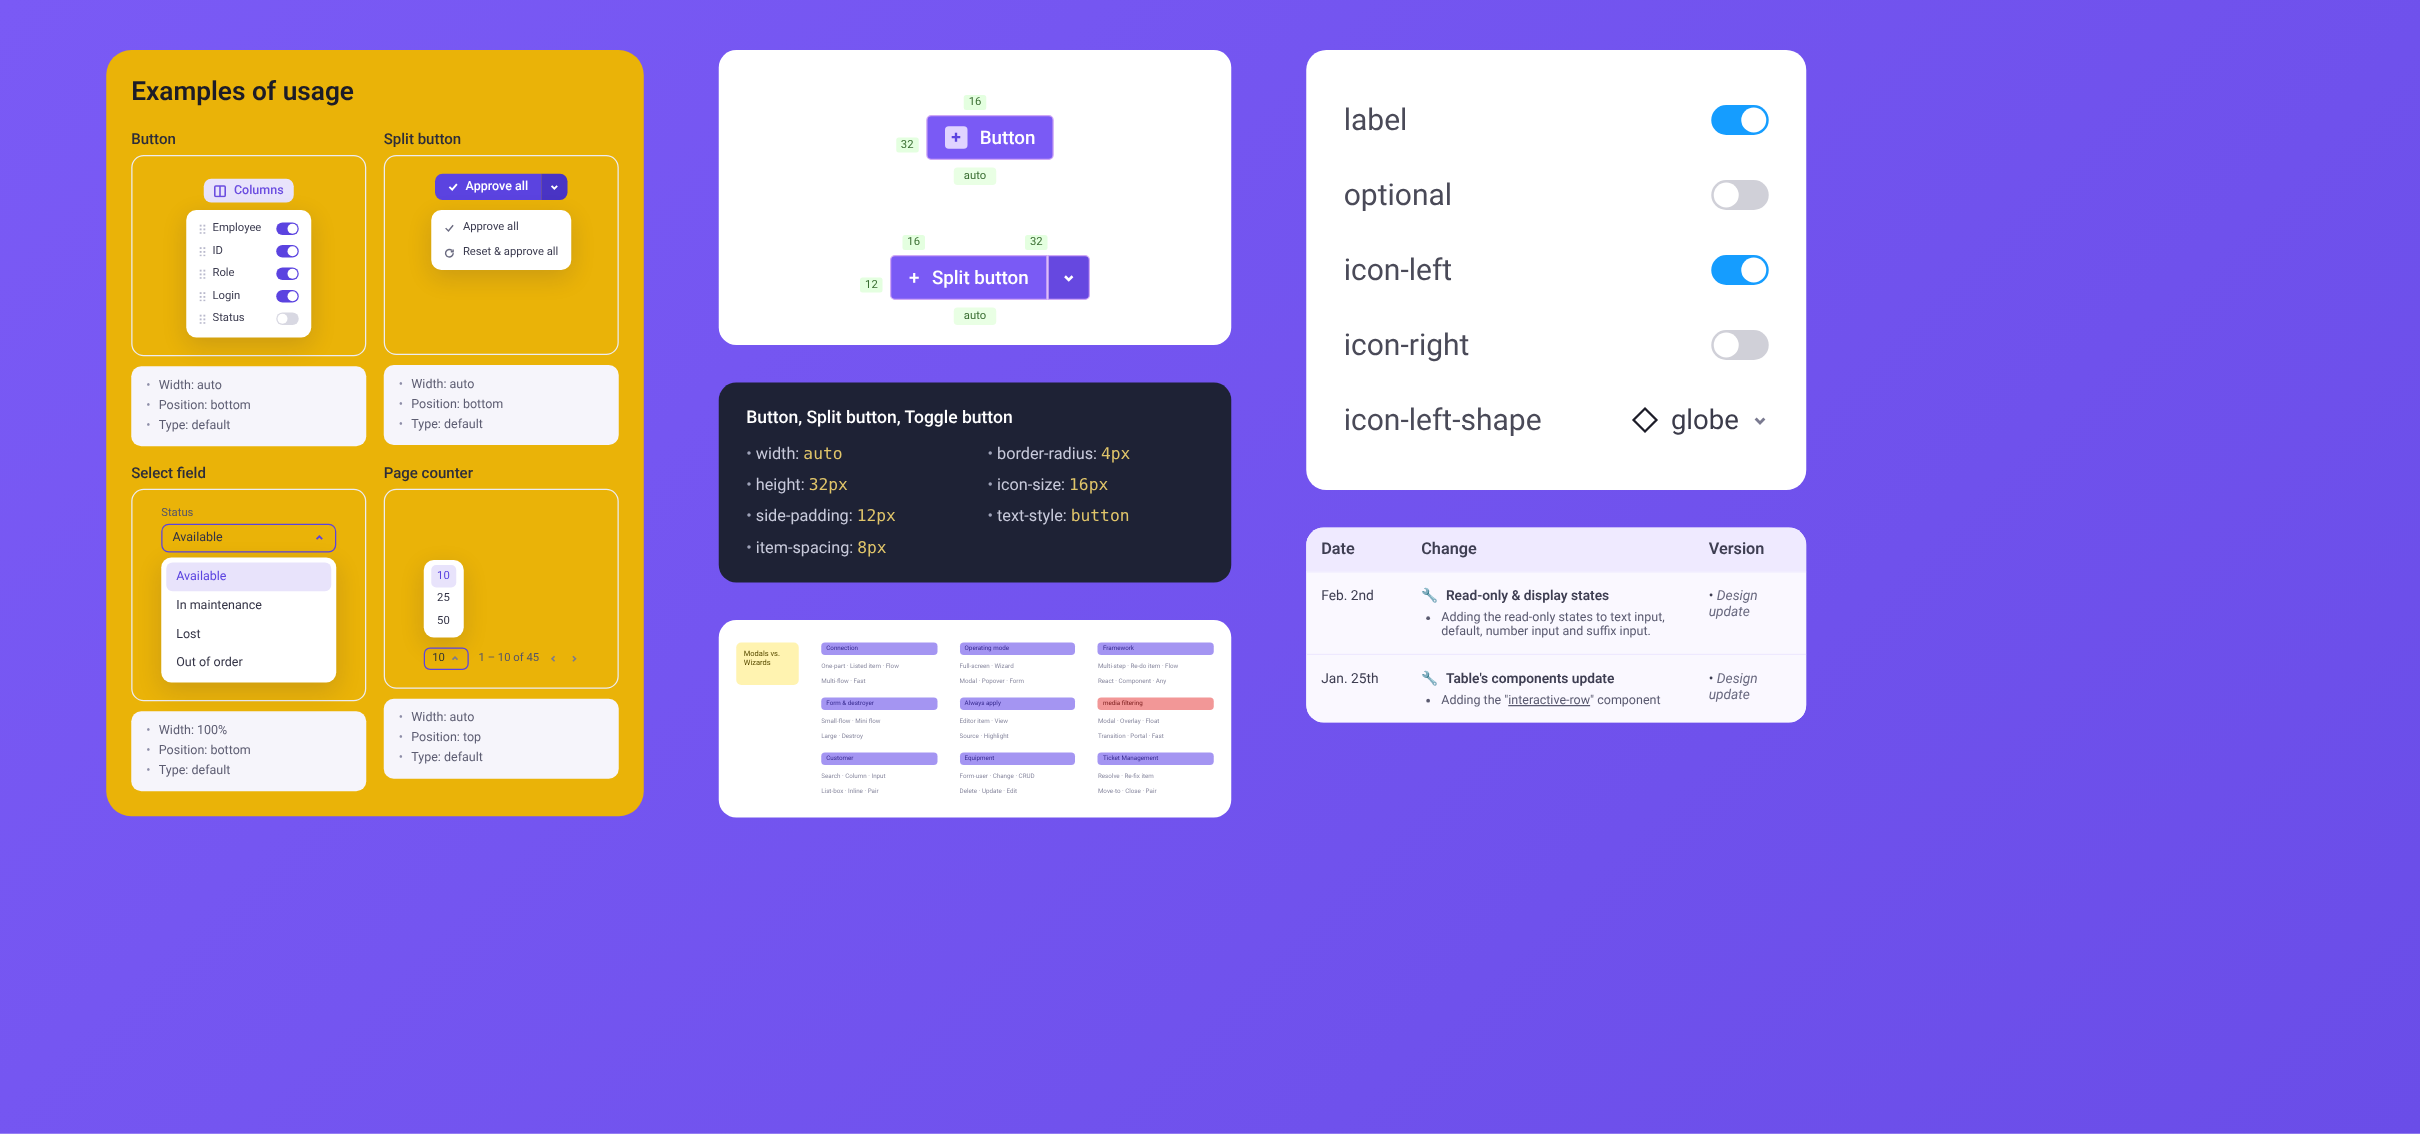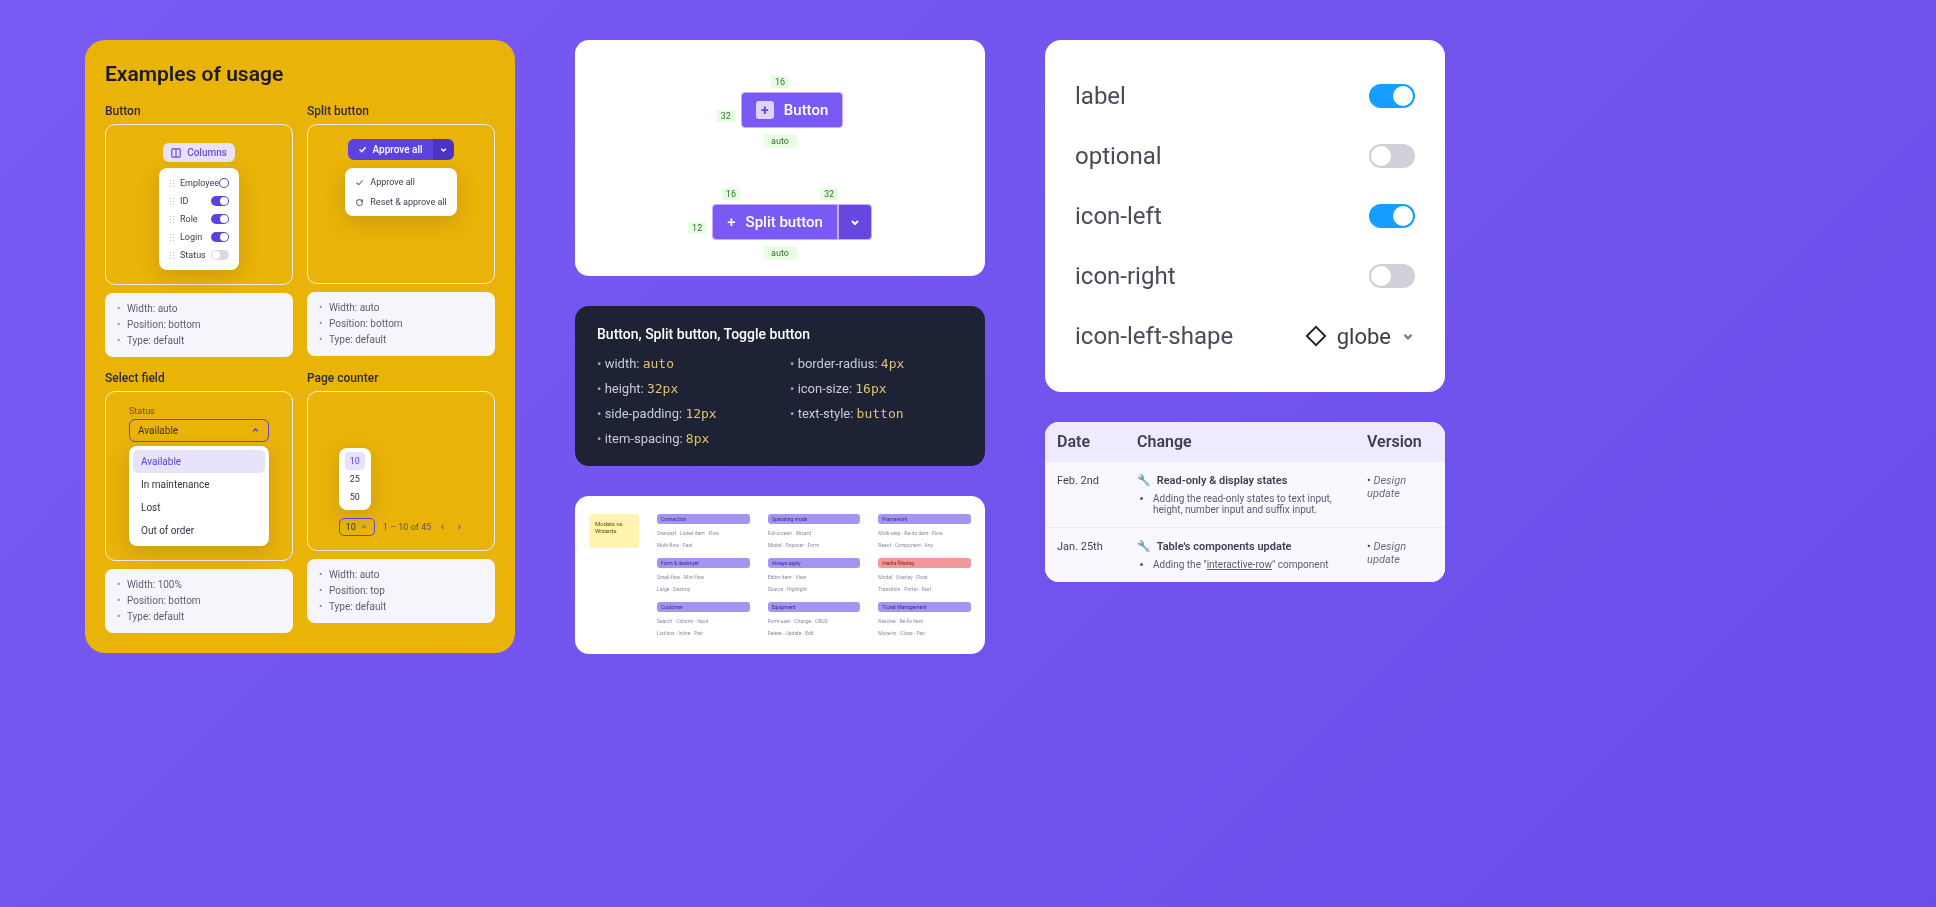--- a/index.html
+++ b/index.html
@@ -41,21 +41,21 @@
   .ex-props li::before{content:"•"; position:absolute; left:0; color:#8e8ea8;}
   
   .cols-chip{
     display:inline-flex; align-items:center; gap:6px;
     background:#e8e3fb; color:#6b4de0; font-size:10px; font-weight:500;
     padding:4px 8px; border-radius:6px; margin:4px 0 6px 0;
   }
   .cols-chip svg{width:10px;height:10px;}
   .col-list{
     background:#fff; border-radius:8px; box-shadow:0 6px 20px rgba(30,20,80,.15);
-    padding:6px 8px; width:80px;
+    padding:6px 8px; width:100px;
   }
   .col-row{display:flex;align-items:center;justify-content:space-between;font-size:9px;color:#3b3b4f;padding:4px 2px;}
   .col-row .h{display:flex;align-items:center;gap:5px;}
   .grip{display:inline-block;width:6px;height:8px;background-image:radial-gradient(#b9b9cc 1px,transparent 1px);background-size:3px 3px;}
   .tog{width:18px;height:10px;border-radius:6px;background:#5b43e0;position:relative;}
   .tog::after{content:"";position:absolute;right:1px;top:1px;width:8px;height:8px;border-radius:50%;background:#fff;}
   .tog.off{background:#d8d8e2;}
   .tog.off::after{left:1px;right:auto;}
   
   .split-btn-wrap{display:flex;flex-direction:column;align-items:center; gap:8px;}
@@ -124,21 +124,21 @@
   .prop-row .lab{font-size:24px;color:#4a4a58;font-weight:400;}
   .big-tog{width:46px;height:24px;border-radius:14px;background:#d0d0d8;position:relative;}
   .big-tog::after{content:"";position:absolute;top:2px;left:2px;width:20px;height:20px;border-radius:50%;background:#fff;}
   .big-tog.on{background:#159dff;}
   .big-tog.on::after{left:auto;right:2px;}
   .shape-sel{display:flex;align-items:center;gap:10px;font-size:22px;color:#3b3b4a;}
   .shape-sel svg{width:22px;height:22px;}
   .shape-sel .chev{width:14px;height:14px;color:#7a7a90;}
   
   .log-card{background:#fff;border-radius:14px;overflow:hidden;}
-  .log-head{display:grid;grid-template-columns:80px 1fr 90px;background:#efeaff;font-size:16px;color:#3e3e52;font-weight:600;}
+  .log-head{display:grid;grid-template-columns:80px 1fr 90px;background:#efeaff;font-size:13px;color:#3e3e52;font-weight:600;}
   .log-head > div{padding:10px 12px;}
   .log-row{display:grid;grid-template-columns:80px 1fr 90px;font-size:11px;color:#3e3e52;border-top:1px solid #eee9ff;background:#faf8ff;}
   .log-row > div{padding:12px;}
   .log-row .title{font-weight:600;display:flex;align-items:center;gap:6px;margin-bottom:6px;}
   .log-row ul{padding-left:16px;font-size:10px;color:#5a5a70;}
   .log-row .ver{font-style:italic;color:#6a6a80;}
   a.und{text-decoration:underline;color:inherit;}
 </style>
 </head>
 <body>
@@ -453,21 +453,21 @@
       <div>Date</div>
       <div>Change</div>
       <div>Version</div>
     </div>
     <div id="log-body">
         <div class="log-row">
           <div>Feb. 2nd</div>
           <div>
             <div class="title"><span>🔧</span> Read-only &amp; display states</div>
             <ul>
-              <li>Adding the read-only states to text input, height, number input and suffix input.</li>
+              <li>Adding the read-only states to text input, default, number input and suffix input.</li>
             </ul>
           </div>
           <div>• <span class="ver">Design update</span></div>
         </div>
         <div class="log-row">
           <div>Jan. 25th</div>
           <div>
             <div class="title"><span>🔧</span> Table's components update</div>
             <ul>
               <li>Adding the "<a class="und">interactive-row</a>" component</li>

